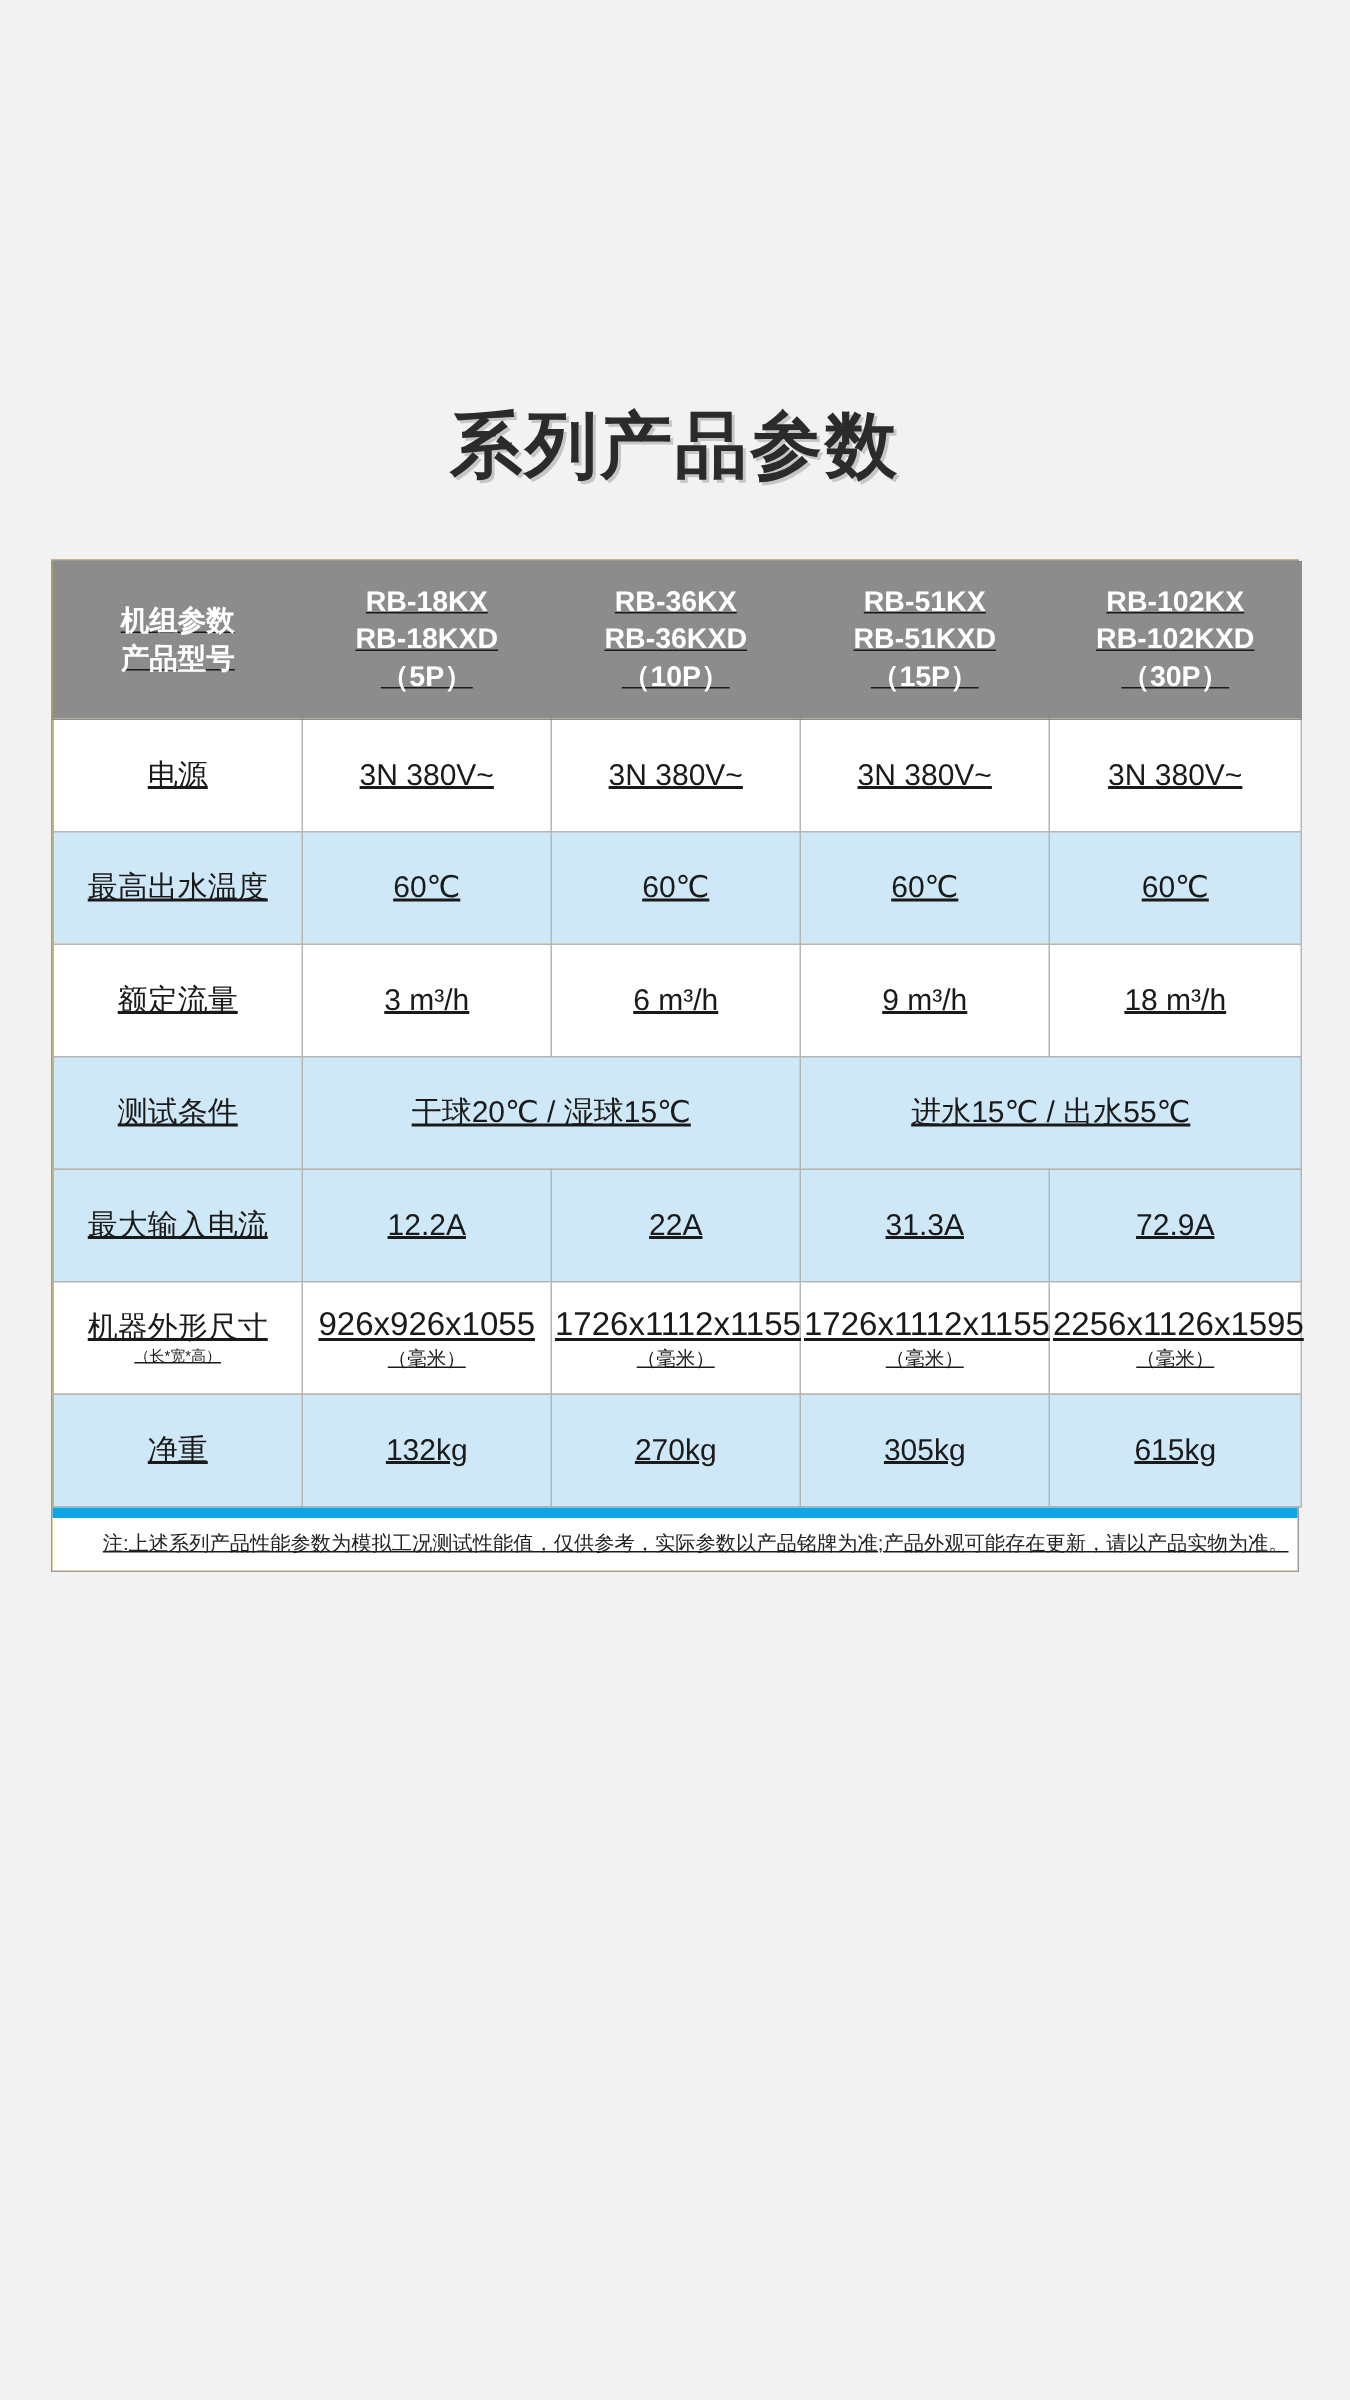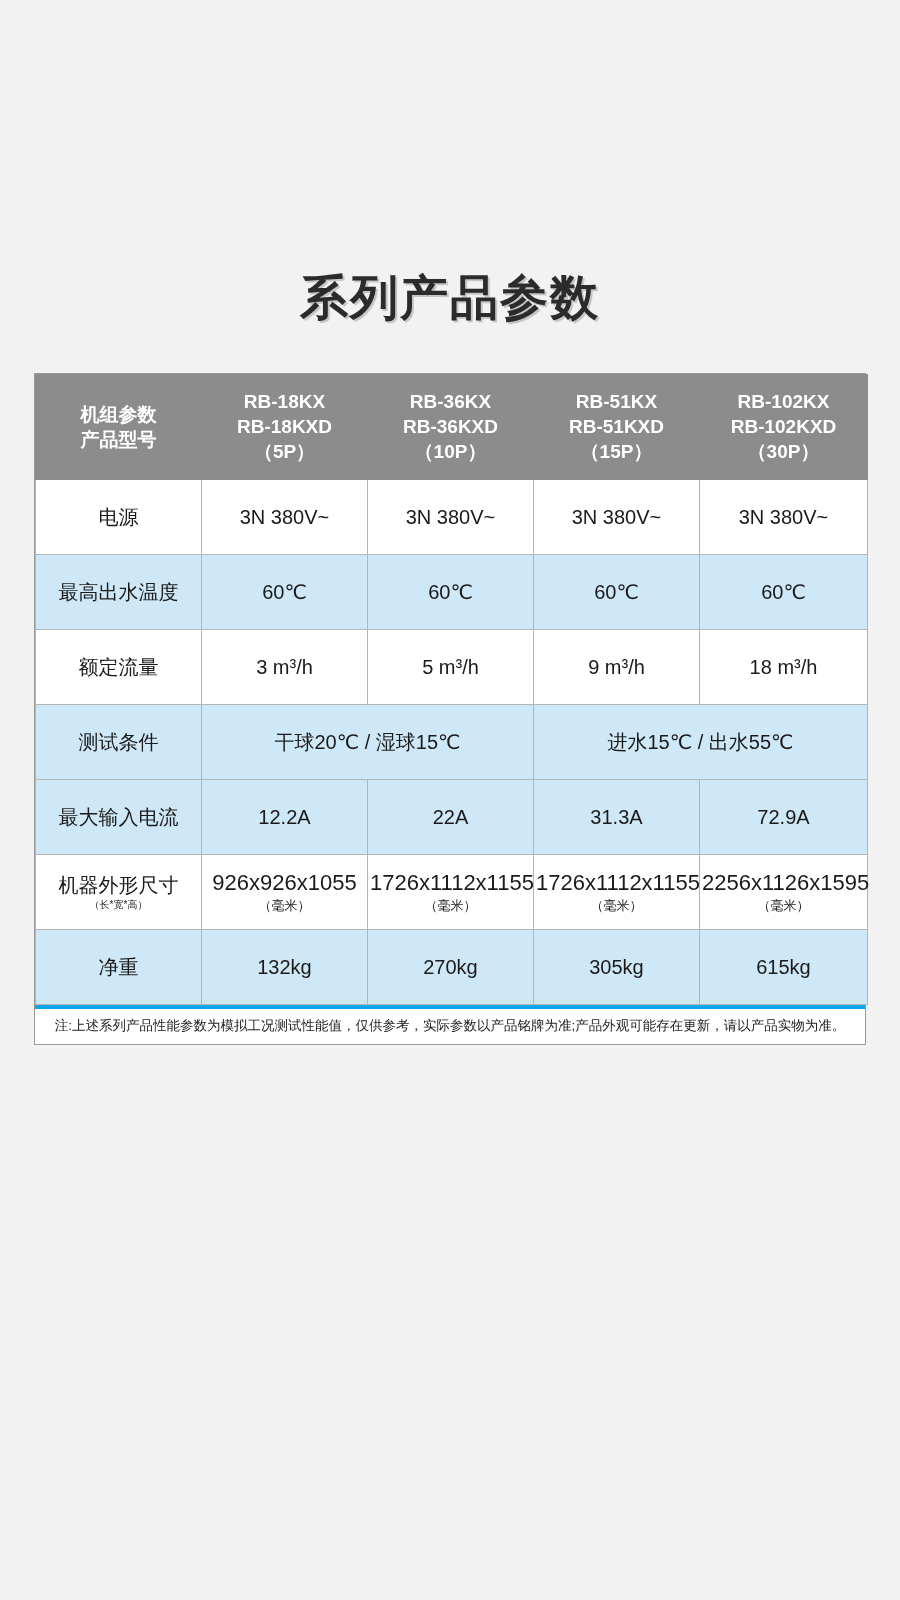--- a/index.html
+++ b/index.html
@@ -30,20 +30,21 @@
     color: #2b2b2b;
     margin: 0;
     padding-top: 272px;
     line-height: 1.1;
     text-shadow: 2px 2px 0 rgba(0,0,0,0.18);
   }
   .table-wrap {
     margin-top: 48px;
     border: 1px solid #9a9a9a;
     background: #eab308;
+    text-decoration: underline;
   }
   table {
     border-collapse: collapse;
     width: 832px;
     table-layout: fixed;
   }
   col.c0 { width: 166px; }
   col.c1 { width: 166px; }
   col.c2 { width: 166px; }
   col.c3 { width: 166px; }
@@ -84,25 +85,25 @@
     display: block;
     font-size: 22px;
     line-height: 1.3;
   }
   .dim2 {
     display: block;
     font-size: 13px;
     line-height: 1.3;
   }
   .note {
-    border-top: 4px solid #0ea5e9;
+    border-top: 7px solid #0ea5e9;
     background: #ffffff;
     font-size: 13.5px;
     color: #222;
-    text-align: center;
+    text-align: right;
     padding: 8px 6px;
     line-height: 1.4;
   }
 </style>
 </head>
 <body>
 
 <div class="page">
 
   <h1 class="title">系列产品参数</h1>
@@ -158,21 +159,21 @@
           <td class="rowhead">最高出水温度</td>
           <td class="val">60℃</td>
           <td class="val">60℃</td>
           <td class="val">60℃</td>
           <td class="val">60℃</td>
         </tr>
 
         <tr class="band-white">
           <td class="rowhead">额定流量</td>
           <td class="val">3 m³/h</td>
-          <td class="val">5 m³/h</td>
+          <td class="val">6 m³/h</td>
           <td class="val">9 m³/h</td>
           <td class="val">18 m³/h</td>
         </tr>
 
 
 
         <tr class="band-blue">
           <td class="rowhead">测试条件</td>
           <td class="val" colspan="2">干球20℃ / 湿球15℃</td>
           <td class="val" colspan="2">进水15℃ / 出水55℃</td>

